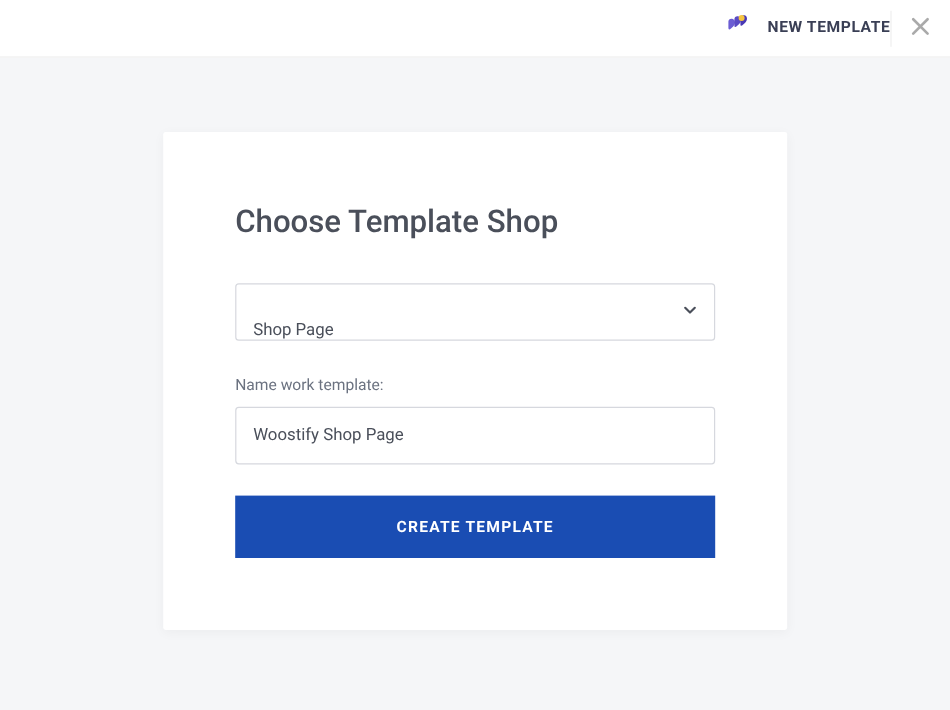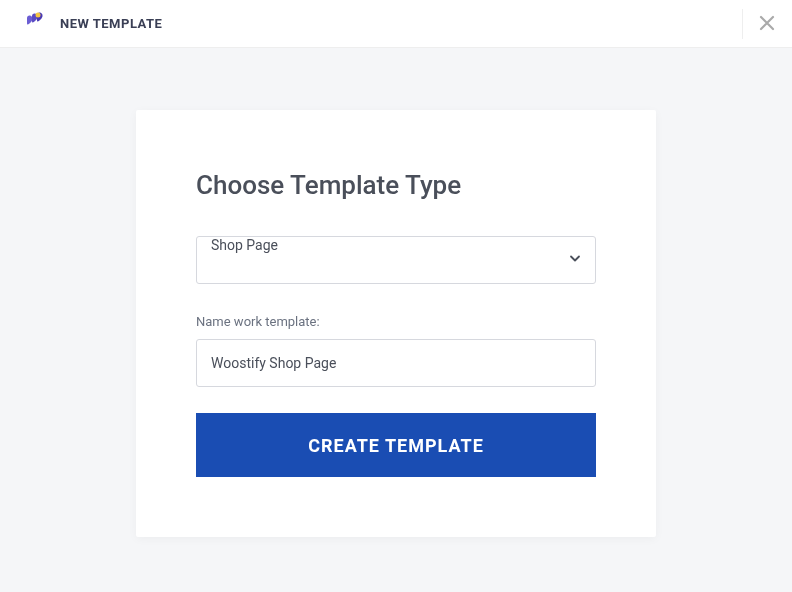--- a/index.html
+++ b/index.html
@@ -12,21 +12,21 @@
       background: #f5f6f8;
       width: 792px;
       height: 592px;
       overflow: hidden;
     }
     .header {
       background: #ffffff;
       height: 48px;
       display: flex;
       align-items: center;
-      justify-content: space-between;
+      justify-content: flex-end;
       padding: 0 20px;
       border-bottom: 1px solid #eeeeee;
     }
     .header-left {
       display: flex;
       align-items: center;
       gap: 12px;
     }
     .logo {
       width: 28px;
@@ -87,21 +87,21 @@
       border-radius: 3px;
       padding: 0 14px;
       font-size: 14px;
       color: #4a4f5a;
       background: #ffffff;
       appearance: none;
       -webkit-appearance: none;
       cursor: pointer;
       font-family: inherit;
       display: flex;
-      align-items: flex-start;
+      align-items: flex-end;
     }
     .select-chevron {
       position: absolute;
       right: 14px;
       top: 50%;
       transform: translateY(-50%);
       pointer-events: none;
       color: #4a4f5a;
     }
     .text-input {
@@ -111,25 +111,25 @@
       border-radius: 3px;
       padding: 0 14px;
       font-size: 14px;
       color: #4a4f5a;
       background: #ffffff;
       font-family: inherit;
       margin-bottom: 26px;
     }
     .create-btn {
       width: 100%;
-      height: 64px;
+      height: 52px;
       background: #1a4db3;
       color: #ffffff;
       border: none;
-      font-size: 18px;
+      font-size: 13px;
       font-weight: 700;
       letter-spacing: 1px;
       cursor: pointer;
       font-family: inherit;
     }
   </style>
 </head>
 <body>
 
 <div class="header">
@@ -150,21 +150,21 @@
     <span>
       <svg width="16" height="16" viewBox="0 0 16 16">
         <path d="M 2 2 L 14 14 M 14 2 L 2 14" stroke="#aaaaaa" stroke-width="2.2" stroke-linecap="round"></path>
       </svg>
     </span>
   </div>
 </div>
 
 <div class="modal-overlay">
   <div class="modal">
-    <h1 class="modal-title">Choose Template Type</h1>
+    <h1 class="modal-title">Choose Template Shop</h1>
 
     <div class="select-wrapper">
       <div class="select-field">
         <span>Shop Page</span>
       </div>
       <span class="select-chevron">
         <svg width="14" height="14" viewBox="0 0 14 14">
           <path d="M 3 5 L 7 9 L 11 5" stroke="#4a4f5a" stroke-width="1.8" fill="none" stroke-linecap="round" stroke-linejoin="round"></path>
         </svg>
       </span>

